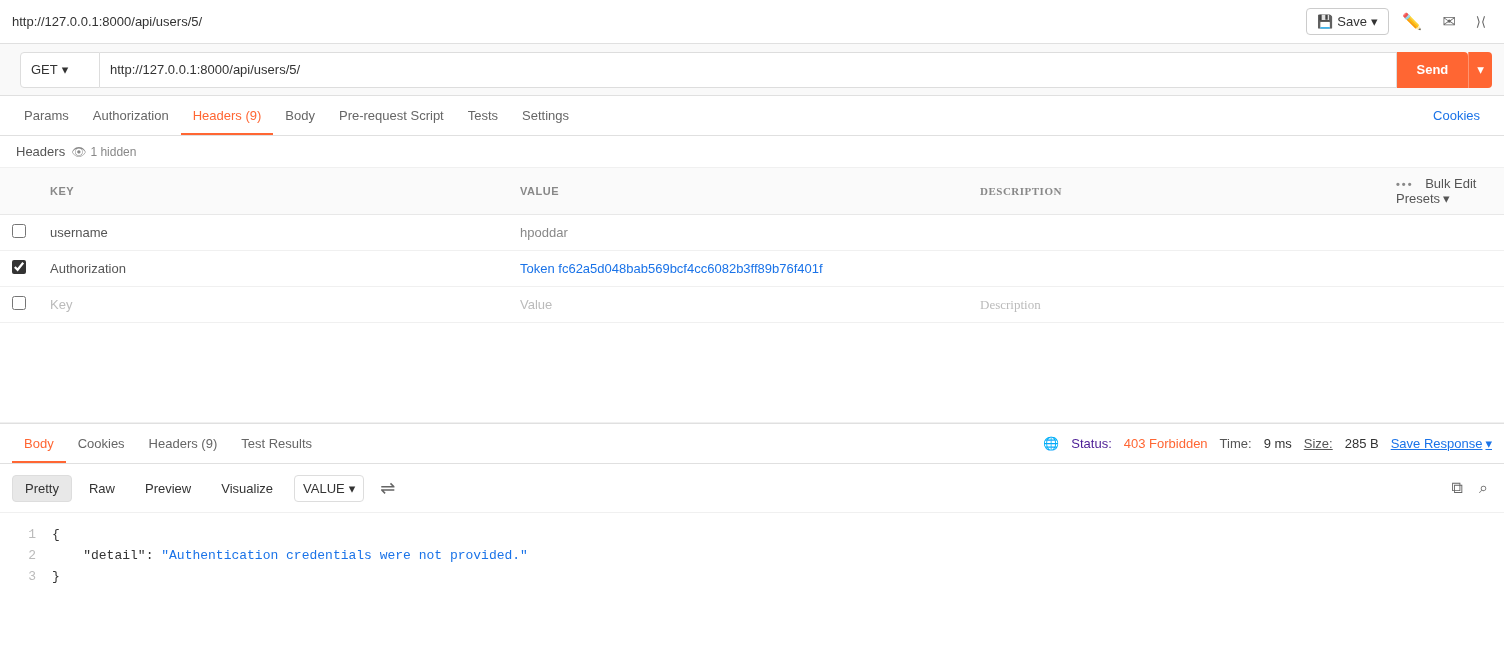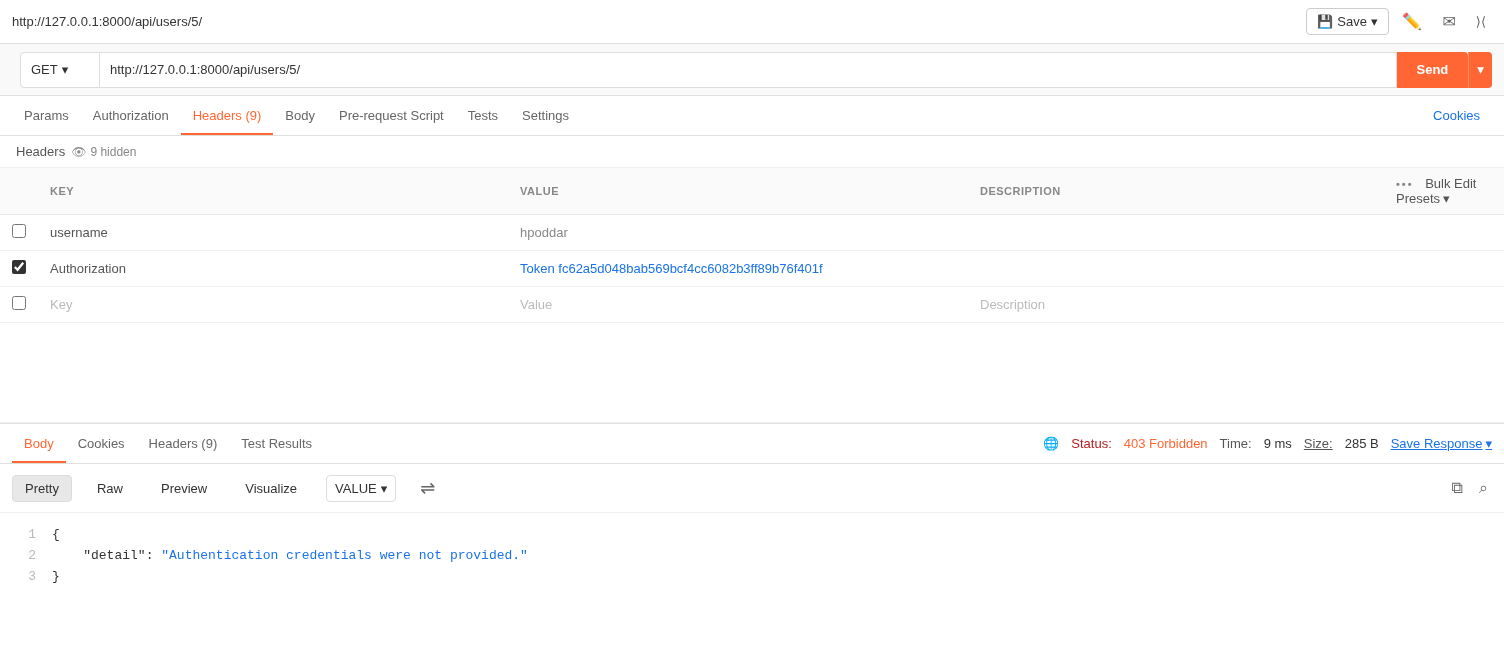--- a/index.html
+++ b/index.html
@@ -82,21 +82,21 @@
       color: #888; border-bottom: 1px solid #e8e8e8; background: #fafafa;
       letter-spacing: 0.5px;
     }
     .headers-table td {
       padding: 9px 12px; font-size: 13px; border-bottom: 1px solid #f0f0f0;
       vertical-align: middle;
     }
     .col-check { width: 36px; }
     .col-key { width: 470px; }
     .col-value { width: 460px; }
-    .col-desc { flex: 1; }
+    .col-desc { flex: 1; font-family: Liberation Serif, serif; }
     .col-actions { width: 120px; text-align: right; white-space: nowrap; }
 
     .key-text { color: #555; }
     .value-text { color: #888; }
     .value-link { color: #1a73e8; }
     .placeholder-text { color: #bbb; }
 
     .checkbox { width: 14px; height: 14px; accent-color: #333; cursor: pointer; }
     .checkbox-checked { width: 14px; height: 14px; accent-color: #333; cursor: pointer; }
 
@@ -112,29 +112,29 @@
     }
     .response-tab {
       padding: 10px 12px; font-size: 13px; cursor: pointer; color: #666;
       border-bottom: 2px solid transparent; margin-bottom: -1px;
     }
     .response-tab.active { color: #ff6633; border-bottom-color: #ff6633; }
 
     .response-status {
       margin-left: auto; display: flex; align-items: center; gap: 12px; font-size: 13px;
     }
-    .status-label { color: #b91c1c; }
+    .status-label { color: #4c1d95; }
     .status-403 { color: #ff6633; font-weight: 500; }
     .time-label { color: #555; }
     .size-label { color: #555; text-decoration: underline; }
     .save-response-btn { color: #1a73e8; cursor: pointer; background: none; border: none; font-size: 13px; display: flex; align-items: center; gap: 3px; text-decoration: underline; }
 
     
     .response-toolbar {
-      display: flex; align-items: center; gap: 12px;
+      display: flex; align-items: center; gap: 4px;
       padding: 8px 12px; border-bottom: 1px solid #f0f0f0;
     }
     .format-btn {
       padding: 5px 12px; font-size: 13px; cursor: pointer; border-radius: 4px;
       border: 1px solid transparent; color: #333; background: none;
     }
     .format-btn.active { background: #e8e8e8; border-color: #ddd; }
     .json-select {
       display: flex; align-items: center; gap: 4px;
       border: 1px solid #ddd; border-radius: 4px; padding: 5px 8px;
@@ -195,21 +195,21 @@
   <a class="tab">Pre-request Script</a>
   <a class="tab">Tests</a>
   <a class="tab">Settings</a>
   <a class="tab link-style" style="margin-left:auto; color:#1a73e8;">Cookies</a>
 </div>
 
 <div class="headers-toolbar">
   <span class="headers-label">Headers</span>
   <span class="hidden-badge">
     <span style="font-size:12px;">👁</span>
-    <span>9 hidden</span>
+    <span>1 hidden</span>
   </span>
 </div>
 
 <table class="headers-table">
   <thead>
     <tr>
       <th class="col-check"></th>
       <th class="col-key">
         <span>KEY</span>
       </th>

